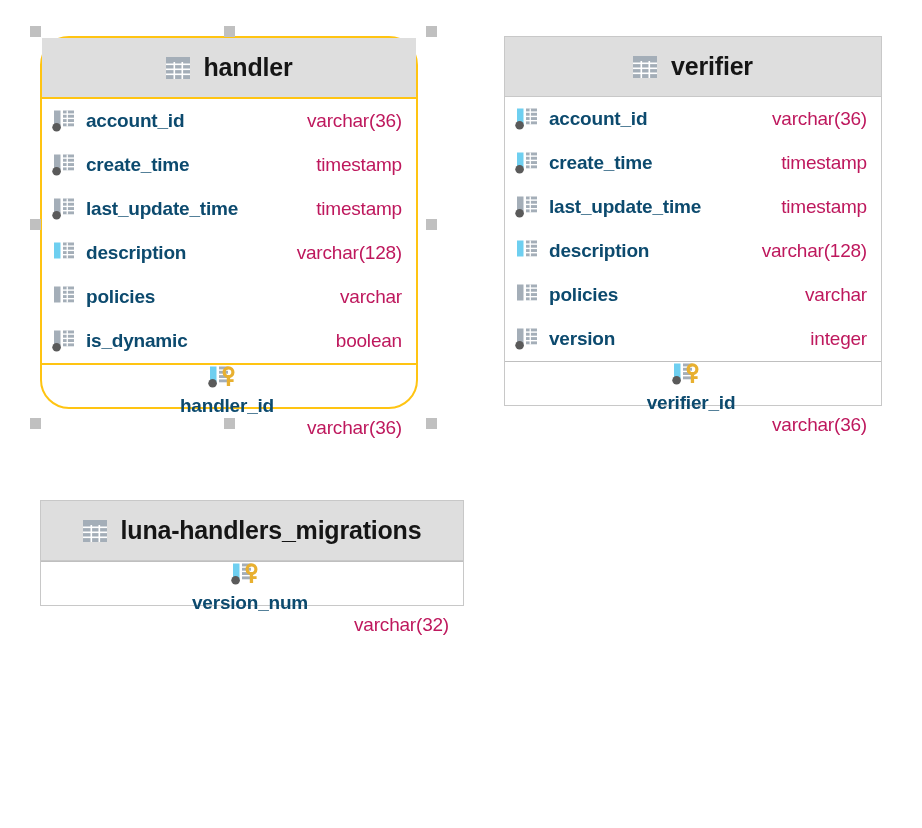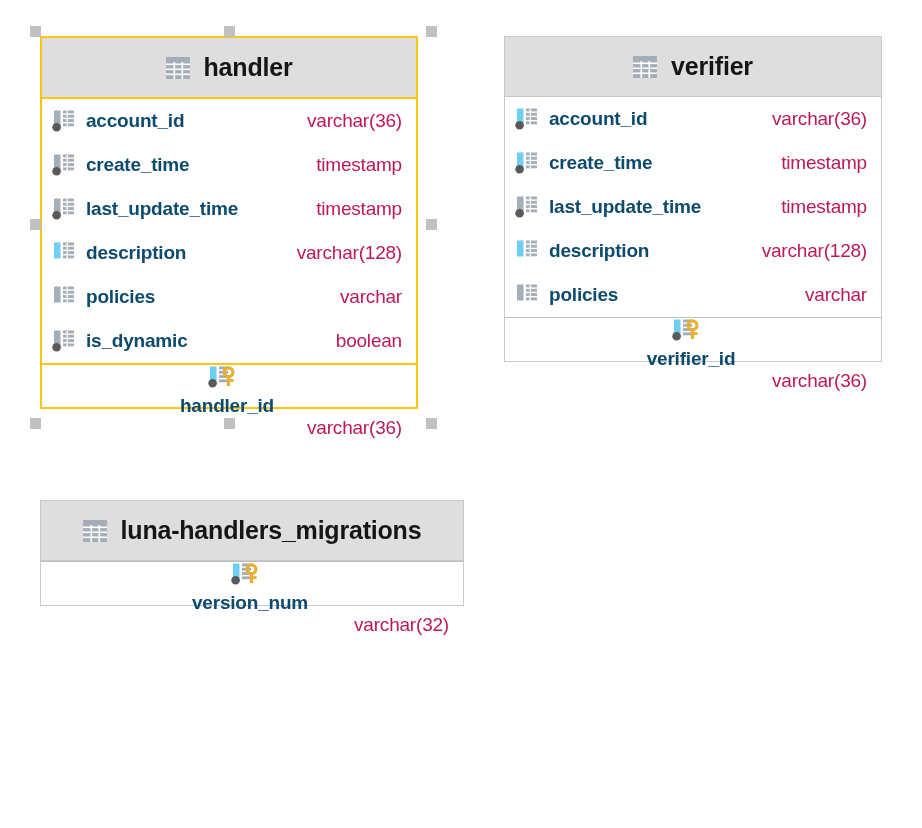--- a/index.html
+++ b/index.html
@@ -106,21 +106,21 @@
   }
 
   
   .col-icon svg, .hdr-icon svg { display: block; }
   .hdr-icon { width: 24px; height: 22px; flex: 0 0 24px; }
 </style>
 </head>
 <body>
 
 <div id="canvas">
-    <div class="entity selected" style="left: 40px; top: 36px; width: 378px;">
+    <div class="entity selected" style="left: 40px; top: 36px; width: 378px; border-radius: 29px;">
       <div class="entity-header">
         <span class="hdr-icon">
           <svg viewBox="0 0 24 22" width="24" height="22">
             <rect x="0" y="0" width="24" height="22" fill="#a4aeb8"></rect>
             <rect x="7.5" y="5" width="1.6" height="17" fill="#ffffff"></rect>
             <rect x="15.5" y="5" width="1.6" height="17" fill="#ffffff"></rect>
             <rect x="0" y="6.5" width="24" height="1.6" fill="#ffffff"></rect>
             <rect x="0" y="11.5" width="24" height="1.6" fill="#ffffff"></rect>
             <rect x="0" y="16.5" width="24" height="1.6" fill="#ffffff"></rect>
           </svg>
@@ -316,20 +316,35 @@
               <rect x="11" y="1.5" width="11" height="2.9" fill="#a4aeb8"></rect>
               <rect x="11" y="5.8" width="11" height="2.9" fill="#a4aeb8"></rect>
               <rect x="11" y="10.1" width="11" height="2.9" fill="#a4aeb8"></rect>
               <rect x="11" y="14.399999999999999" width="11" height="2.9" fill="#a4aeb8"></rect>
               <rect x="14.6" y="1.5" width="1.3" height="16" fill="#ffffff"></rect>
             </svg>
           </span>
           <span class="col-name">policies</span>
           <span class="col-type">varchar</span>
         </div>
+        <div class="col-row">
+          <span class="col-icon">
+            <svg viewBox="0 0 26 24" width="26" height="24">
+              <rect x="2" y="1.5" width="6.5" height="16" fill="#a4aeb8"></rect>
+              <rect x="11" y="1.5" width="11" height="2.9" fill="#a4aeb8"></rect>
+              <rect x="11" y="5.8" width="11" height="2.9" fill="#a4aeb8"></rect>
+              <rect x="11" y="10.1" width="11" height="2.9" fill="#a4aeb8"></rect>
+              <rect x="11" y="14.399999999999999" width="11" height="2.9" fill="#a4aeb8"></rect>
+              <rect x="14.6" y="1.5" width="1.3" height="16" fill="#ffffff"></rect>
+              <circle cx="4.6" cy="18.2" r="4.3" fill="#5a5a5a"></circle>
+            </svg>
+          </span>
+          <span class="col-name">version</span>
+          <span class="col-type">integer</span>
+        </div>
         <div class="col-row pk-row">
           <span class="col-icon" style="flex-basis: 30px; width: 30px;">
             <svg viewBox="0 0 30 24" width="30" height="24">
               <rect x="2" y="1.5" width="6.5" height="16" fill="#6ecff0"></rect>
               <rect x="11" y="1.5" width="9" height="2.9" fill="#a4aeb8"></rect>
               <rect x="11" y="5.8" width="9" height="2.9" fill="#a4aeb8"></rect>
               <rect x="11" y="10.1" width="9" height="2.9" fill="#a4aeb8"></rect>
               <rect x="11" y="14.399999999999999" width="9" height="2.9" fill="#a4aeb8"></rect>
               <circle cx="4.6" cy="18.2" r="4.3" fill="#5a5a5a"></circle>
               <circle cx="20.5" cy="7.2" r="4.4" fill="none" stroke="#e8b030" stroke-width="3.2"></circle>

